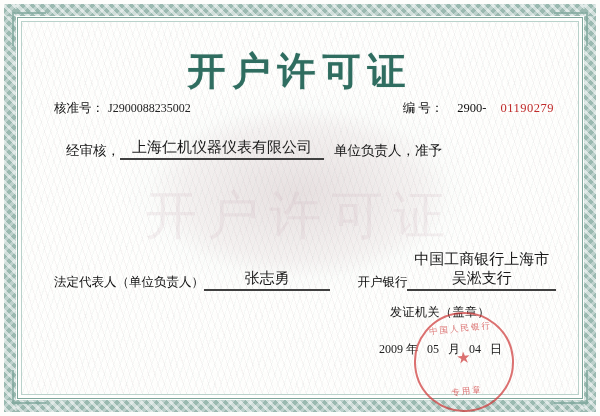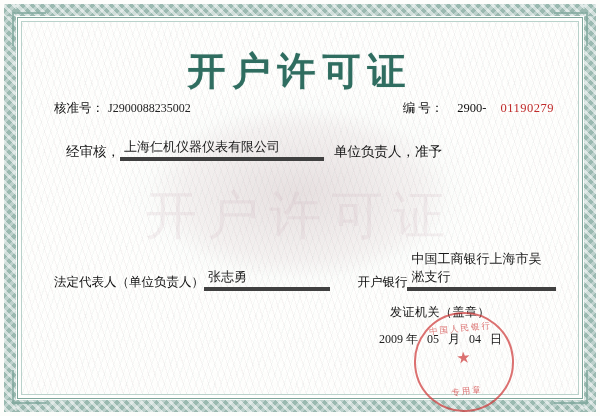--- a/index.html
+++ b/index.html
@@ -146,23 +146,24 @@
     right: 14px;
   }
   .line1 {
     display: flex;
     align-items: flex-end;
     font-size: 13.5px;
     color: #111;
   }
   .fill {
     position: relative;
-    border-bottom: 4px solid #404040;
+    border-bottom: 2px solid #404040;
     padding: 0 4px 1px 4px;
-    font-size: 13px;
+    text-align: center;
+    font-size: 15px;
     color: #1a1a1a;
   }
   .fill.w-company { width: 196px; }
   .line2 {
     margin-top: 24px;
     font-size: 13.5px;
     color: #111;
   }
 
   .fields {
@@ -187,21 +188,21 @@
     position: absolute;
     right: 20px;
     top: 278px;
     width: 220px;
     text-align: center;
     font-size: 12px;
     color: #111;
   }
   .footer .issuer { letter-spacing: .5px; }
   .footer .dateline {
-    margin-top: 10px;
+    margin-top: 20px;
     display: flex;
     justify-content: center;
     align-items: baseline;
     gap: 2px;
     font-size: 12px;
   }
   .dateline .dv {
     min-width: 26px;
     text-align: center;
     color: #222;

